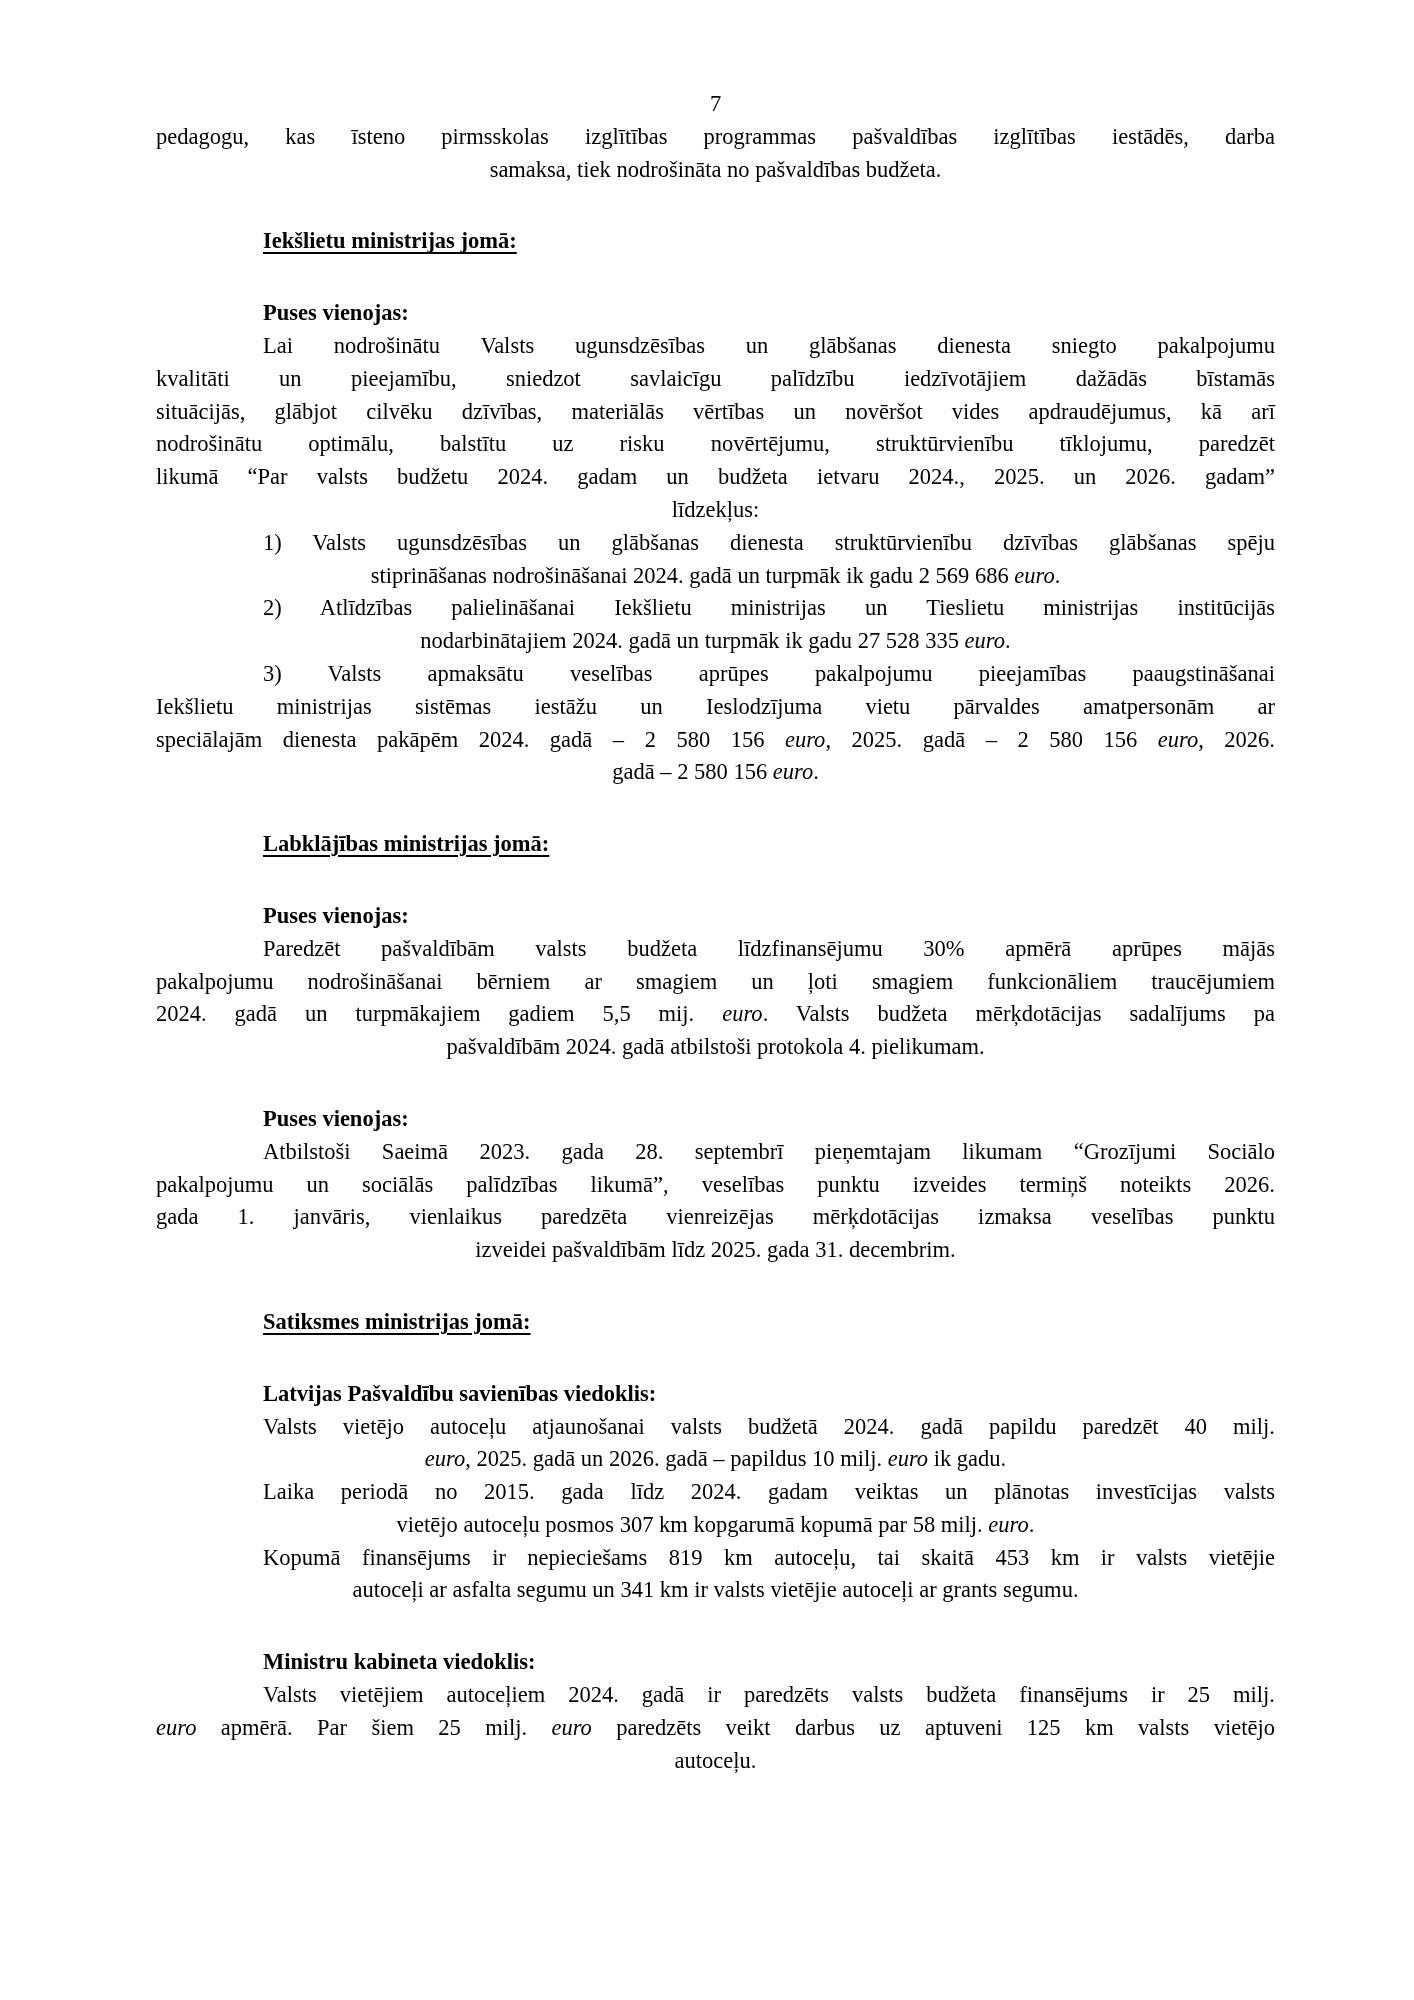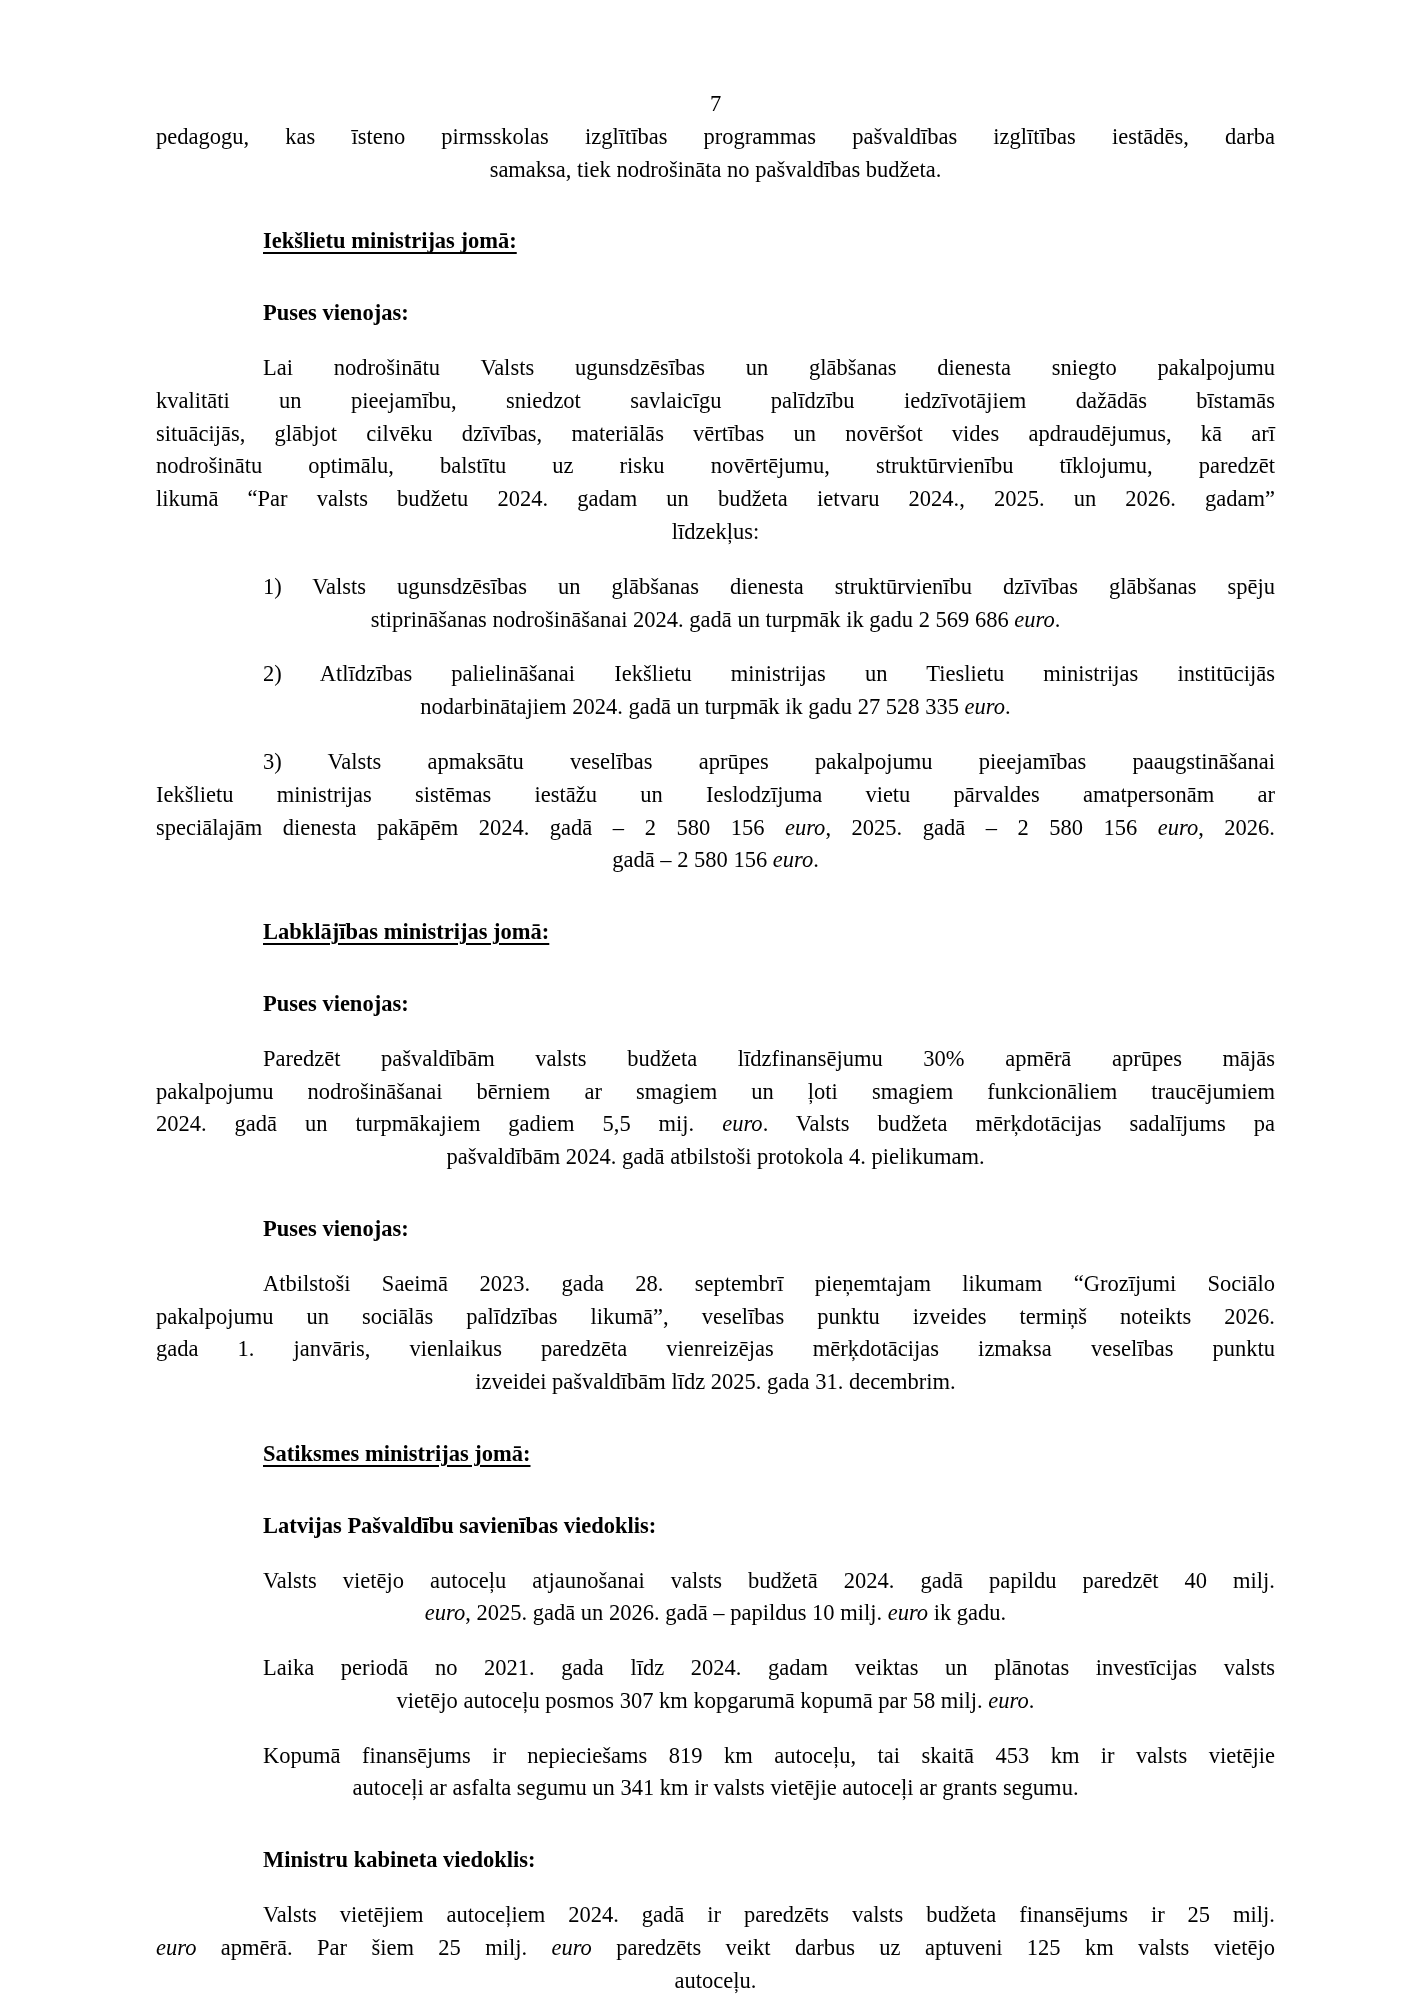--- a/index.html
+++ b/index.html
@@ -34,21 +34,20 @@
     text-underline-offset: 4px;
   }
   .para {
     margin: 0;
   }
   .line {
     text-align: center;
   }
   .line.ind {
     text-indent: 107px;
-    margin-top: 22px;
   }
   .line.just {
     text-align: justify;
     text-align-last: justify;
   }
   .it {
     font-style: italic;
   }
 </style>
 </head>
@@ -100,21 +99,21 @@
         <div class="line just"><span>gada 1. janvāris, vienlaikus paredzēta vienreizējas mērķdotācijas izmaksa veselības punktu</span></div>
         <div class="line"><span>izveidei pašvaldībām līdz 2025. gada 31. decembrim.</span></div>
       </div>
       <div class="h-section"><span class="hu">Satiksmes ministrijas jomā:</span></div>
       <div class="h-sub">Latvijas Pašvaldību savienības viedoklis:</div>
       <div class="para">
         <div class="line ind just"><span>Valsts vietējo autoceļu atjaunošanai valsts budžetā 2024. gadā papildu paredzēt 40 milj.</span></div>
         <div class="line"><span class="it">euro</span><span>, 2025. gadā un 2026. gadā – papildus 10 milj. </span><span class="it">euro</span><span> ik gadu.</span></div>
       </div>
       <div class="para">
-        <div class="line ind just"><span>Laika periodā no 2021. gada līdz 2024. gadam veiktas un plānotas investīcijas valsts</span></div>
+        <div class="line ind just"><span>Laika periodā no 2015. gada līdz 2024. gadam veiktas un plānotas investīcijas valsts</span></div>
         <div class="line"><span>vietējo autoceļu posmos 307 km kopgarumā kopumā par 58 milj. </span><span class="it">euro</span><span>.</span></div>
       </div>
       <div class="para">
         <div class="line ind just"><span>Kopumā finansējums ir nepieciešams 819 km autoceļu, tai skaitā 453 km ir valsts vietējie</span></div>
         <div class="line"><span>autoceļi ar asfalta segumu un 341 km ir valsts vietējie autoceļi ar grants segumu.</span></div>
       </div>
       <div class="h-sub">Ministru kabineta viedoklis:</div>
       <div class="para">
         <div class="line ind just"><span>Valsts vietējiem autoceļiem 2024. gadā ir paredzēts valsts budžeta finansējums ir 25 milj.</span></div>
         <div class="line just"><span class="it">euro</span><span> apmērā. Par šiem 25 milj. </span><span class="it">euro</span><span> paredzēts veikt darbus uz aptuveni 125 km valsts vietējo</span></div>

